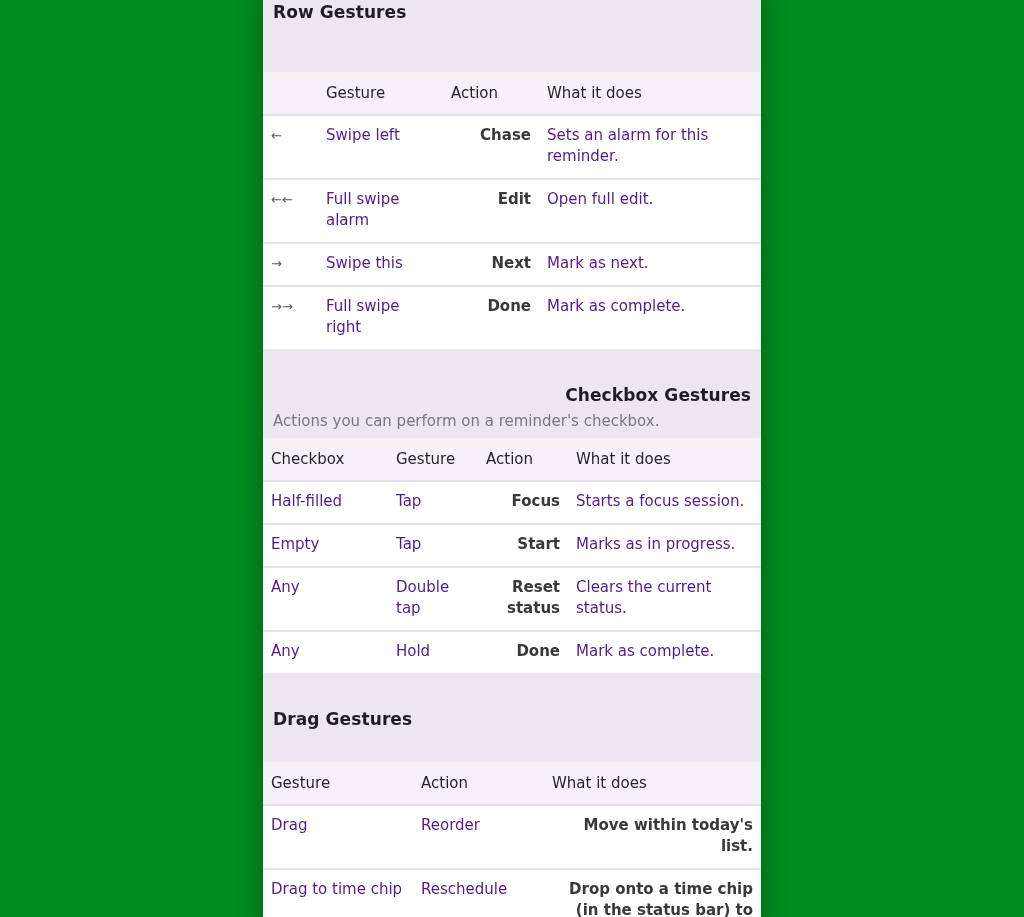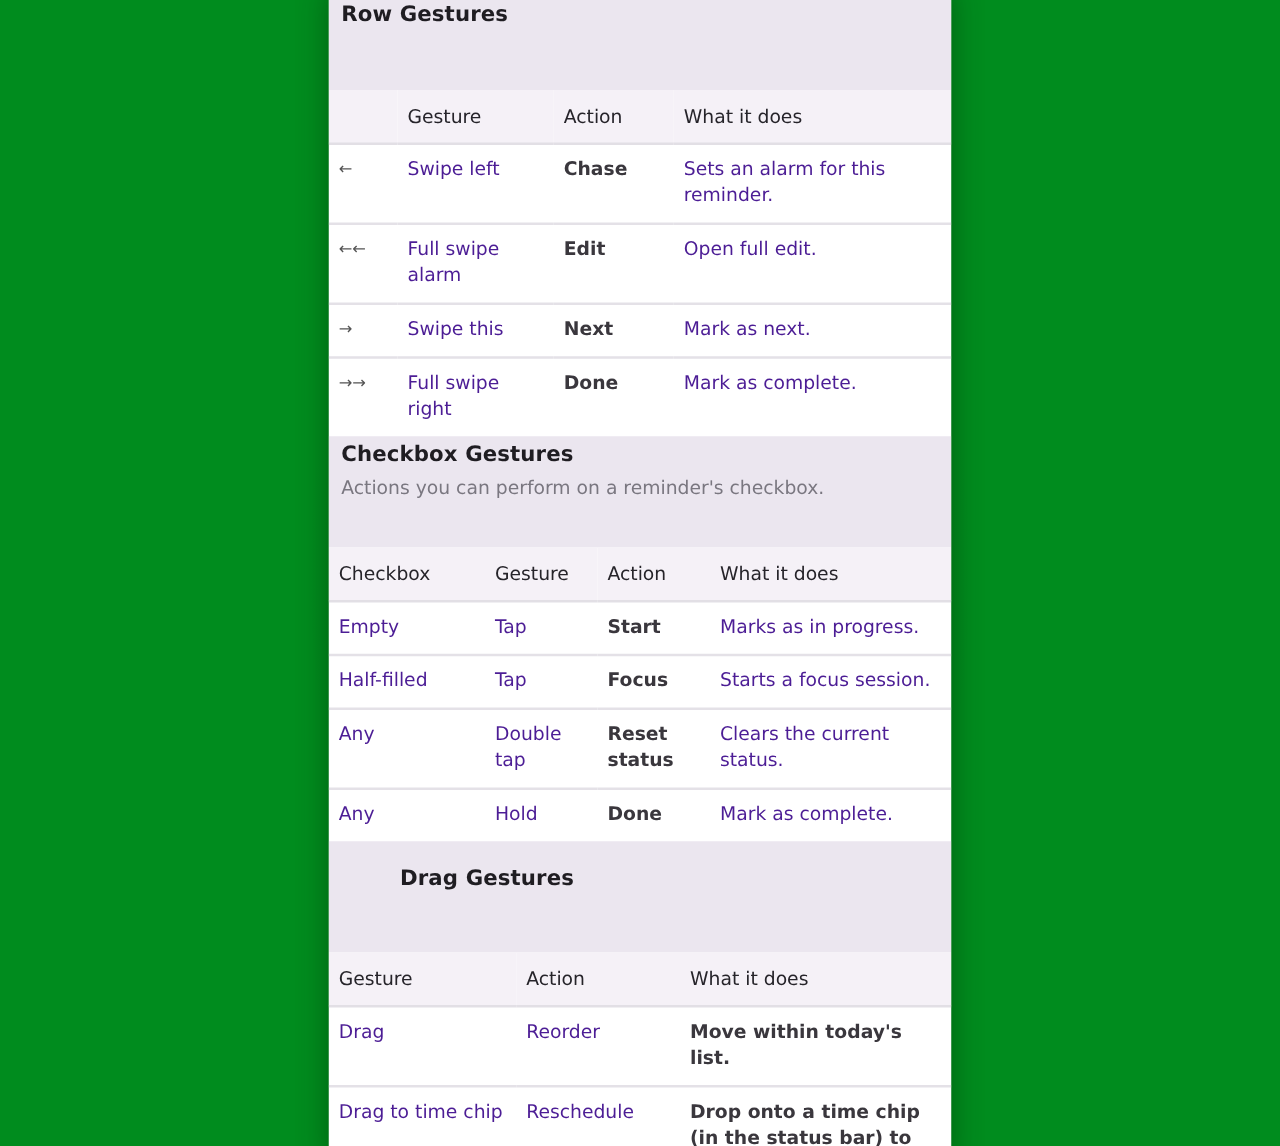--- a/index.html
+++ b/index.html
@@ -30,21 +30,21 @@
     }
     table { width: 100%; border-collapse: collapse; table-layout: fixed; }
     th {
       background: #f5f1f7; text-align: left; font-size: 15px; font-weight: normal;
       color: #26242a; height: 42px; padding: 0 8px; border-bottom: 2px solid #e2dfe5;
     }
     td {
       font-size: 15px; color: #4c1d95; vertical-align: top; padding: 9px 8px 11px 8px;
       line-height: 21px; border-bottom: 2px solid #e4e1e7;
     }
-    td.bold { font-weight: bold; color: #3a373d; }
+    td.bold { font-weight: bold; color: #3a373d; text-align: right; }
     td.icon { font-size: 13px; color: #555; }
   </style>
 </head>
 <body>
 
 <div class="shadow"></div>
 <div class="card">
 
   <div class="section-head" style="height:82px;">
     <div class="section-title" style="padding-top:12px;">Row Gestures</div>
@@ -84,66 +84,66 @@
     <tr>
       <td class="icon" style="border-bottom:none">→→</td>
       <td style="border-bottom:none">Full swipe right</td>
       <td class="bold" style="border-bottom:none">Done</td>
       <td style="border-bottom:none">Mark as complete.</td>
     </tr>
   </tbody>
     </table>
 
   <div class="section-head" style="height:89px;">
-    <div class="section-title" style="padding-top:5px;">Checkbox Gestures</div>
+    <div class="section-title" style="padding-top:36px;text-align:right;">Checkbox Gestures</div>
     <div class="section-sub">Actions you can perform on a reminder's checkbox.</div>
   </div>
   <table>
     <colgroup>
         <col style="width:125px">
         <col style="width:90px">
         <col style="width:90px">
         <col>
       </colgroup>
     <tbody>
         <tr>
       <th>Checkbox</th>
       <th>Gesture</th>
       <th>Action</th>
       <th>What it does</th>
     </tr>
     <tr>
+      <td>Half-filled</td>
+      <td>Tap</td>
+      <td class="bold">Focus</td>
+      <td>Starts a focus session.</td>
+    </tr>
+    <tr>
       <td>Empty</td>
       <td>Tap</td>
       <td class="bold">Start</td>
       <td>Marks as in progress.</td>
-    </tr>
-    <tr>
-      <td>Half-filled</td>
-      <td>Tap</td>
-      <td class="bold">Focus</td>
-      <td>Starts a focus session.</td>
     </tr>
     <tr>
       <td>Any</td>
       <td>Double tap</td>
       <td class="bold">Reset status</td>
       <td>Clears the current status.</td>
     </tr>
     <tr>
       <td style="border-bottom:none">Any</td>
       <td style="border-bottom:none">Hold</td>
       <td class="bold" style="border-bottom:none">Done</td>
       <td style="border-bottom:none">Mark as complete.</td>
     </tr>
   </tbody>
     </table>
 
   <div class="section-head" style="height:89px;">
-    <div class="section-title" style="padding-top:20px;margin-left:47px;">Drag Gestures</div>
+    <div class="section-title" style="padding-top:36px;">Drag Gestures</div>
   </div>
   <table>
     <colgroup>
         <col style="width:150px">
         <col style="width:131px">
         <col>
       </colgroup>
     <tbody>
         <tr>
       <th>Gesture</th>

